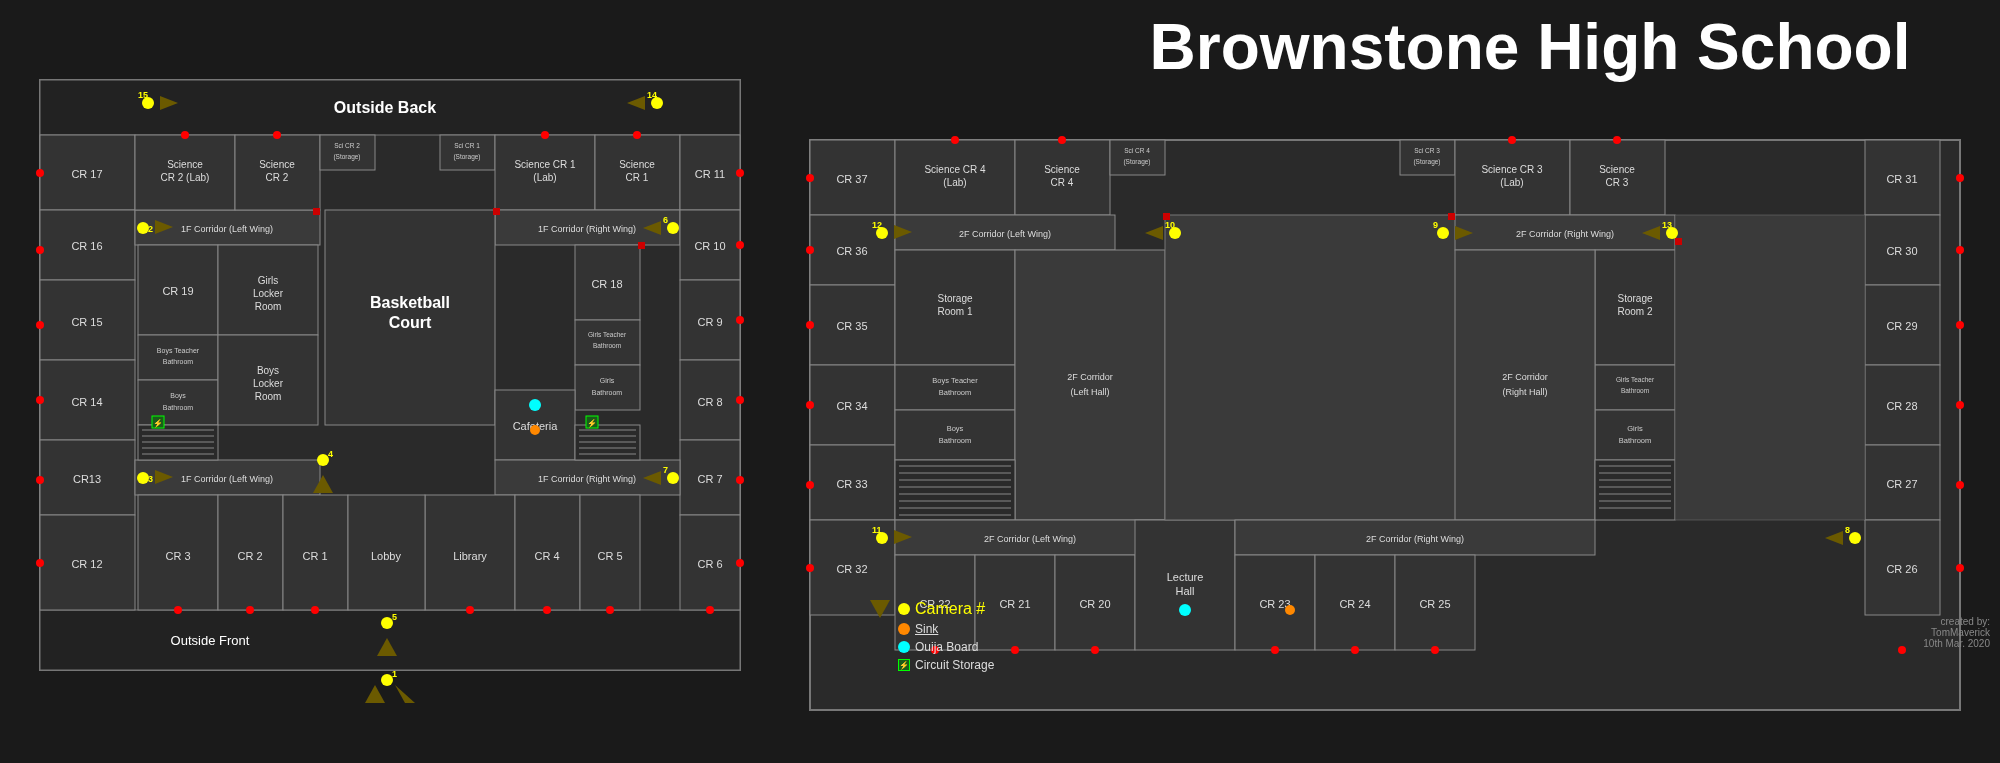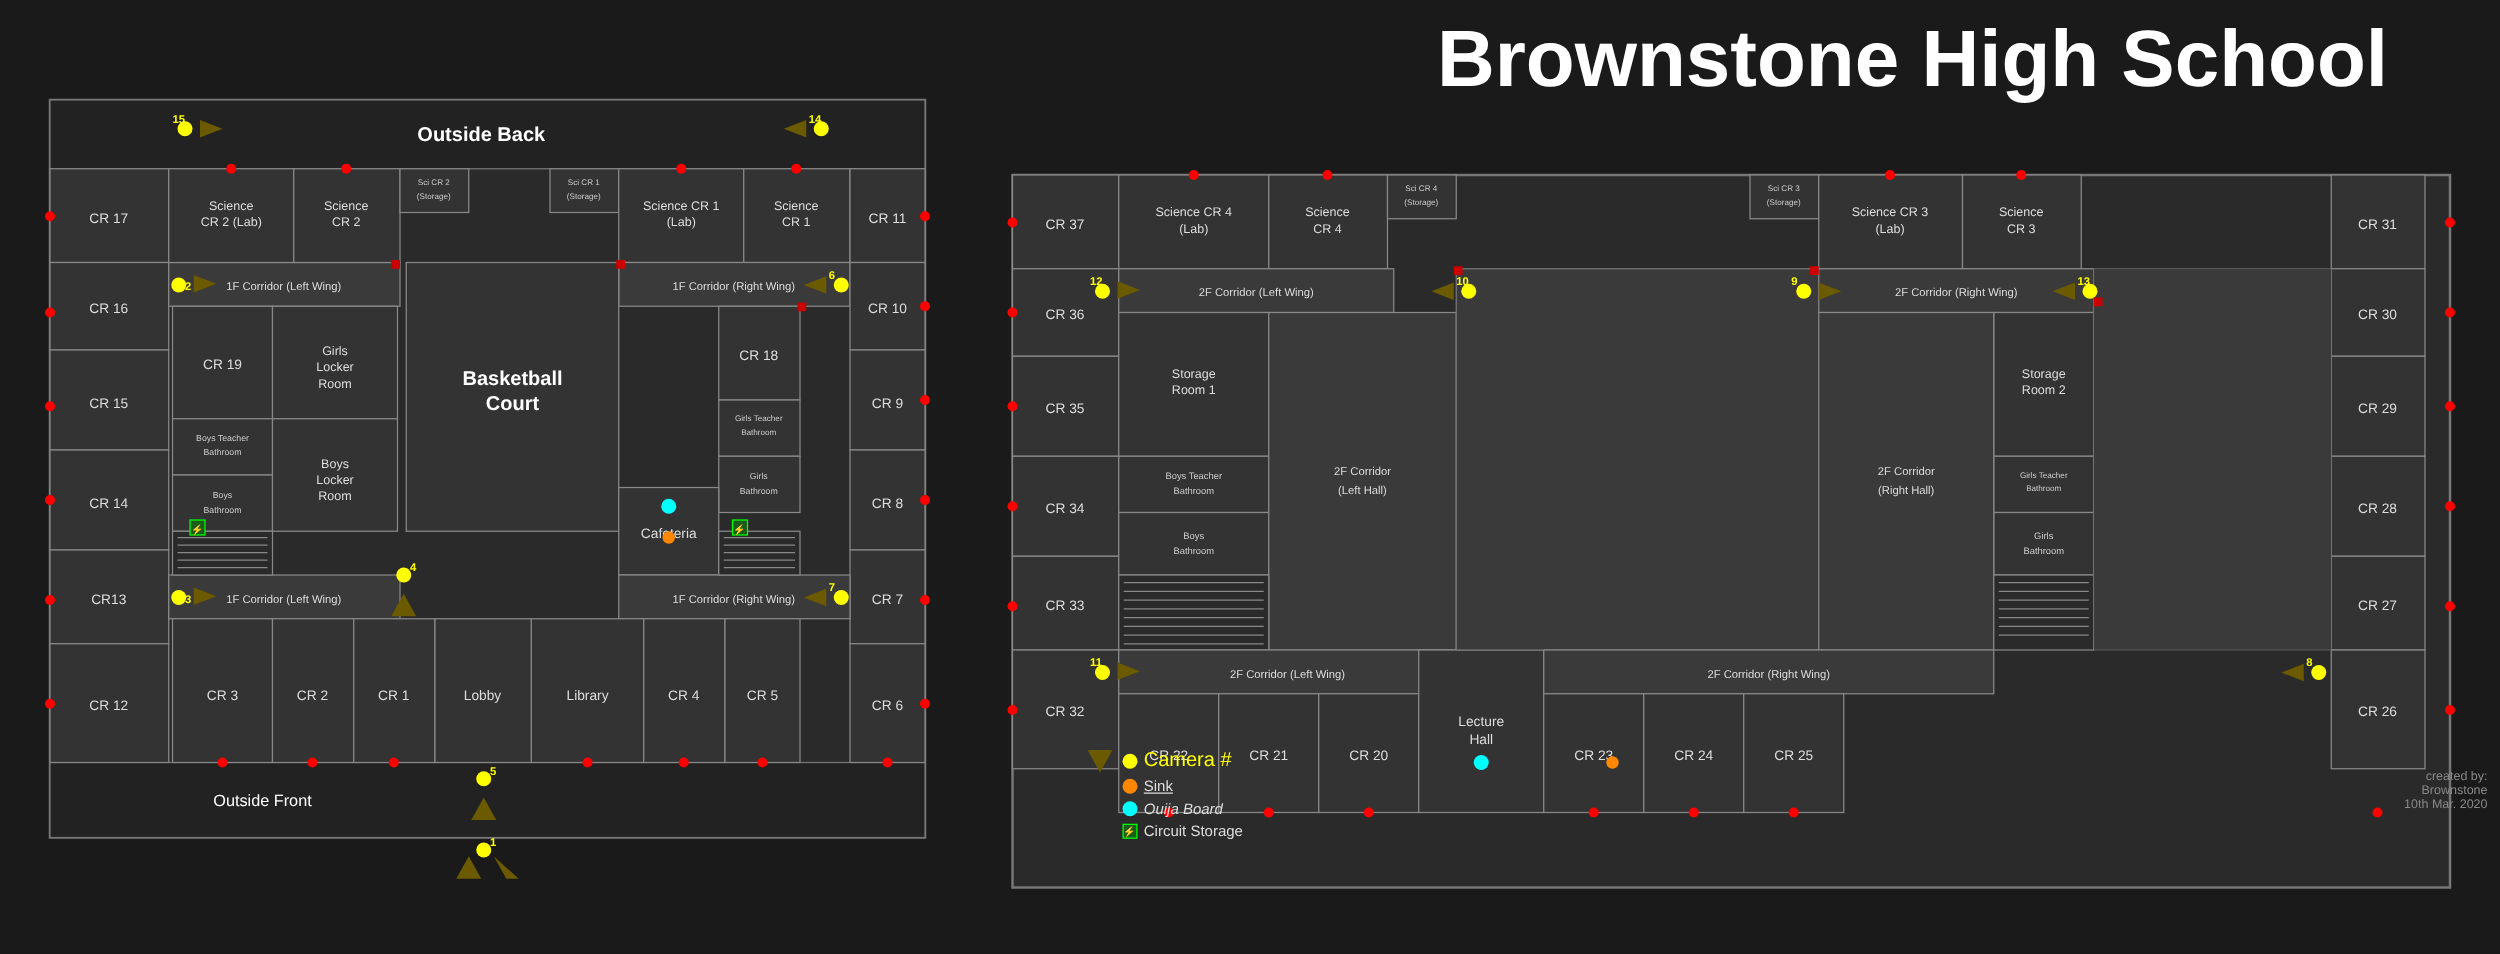--- a/index.html
+++ b/index.html
@@ -525,30 +525,30 @@
       <div style="width:0; height:0; border-left:10px solid transparent; border-right:10px solid transparent; border-top:18px solid #6b5a00; margin-right:8px;"></div>
       <span style="width:12px; height:12px; border-radius:50%; background:#ffff00; display:inline-block; margin-right:5px;"></span>
       <span style="font-size:16px; color:#ffff00; font-weight:normal;">Camera #</span>
     </div>
 
     <div style="display:flex; align-items:center; margin-bottom:4px; padding-left:28px;">
       <span style="width:12px; height:12px; border-radius:50%; background:#ff8800; display:inline-block; margin-right:5px;"></span>
       <span style="font-size:12px; color:#ddd;text-decoration:underline;">Sink</span>
     </div>
 
-    <div style="display:flex; align-items:center; margin-bottom:4px; padding-left:28px;font-style:italic;">
+    <div style="display:flex; align-items:center; margin-bottom:4px; padding-left:28px;">
       <span style="width:12px; height:12px; border-radius:50%; background:#00ffff; display:inline-block; margin-right:5px;"></span>
       <span style="font-size:12px; color:#ddd;">Ouija Board</span>
     </div>
 
     <div style="display:flex; align-items:center; padding-left:28px;">
       <div style="width:12px; height:12px; background:#1a5c1a; border:1px solid #00ff00; display:flex; align-items:center; justify-content:center; margin-right:5px; font-size:8px; color:#00ff00;">⚡</div>
       <span style="font-size:12px; color:#ddd;">Circuit Storage</span>
     </div>
   </div>
 
   <div class="credits">
     <div>created by:</div>
-    <div>Brownstone</div>
+    <div>TomMaverick</div>
     <div>10th Mar. 2020</div>
   </div>
 
 </div>
 
 </body></html>

